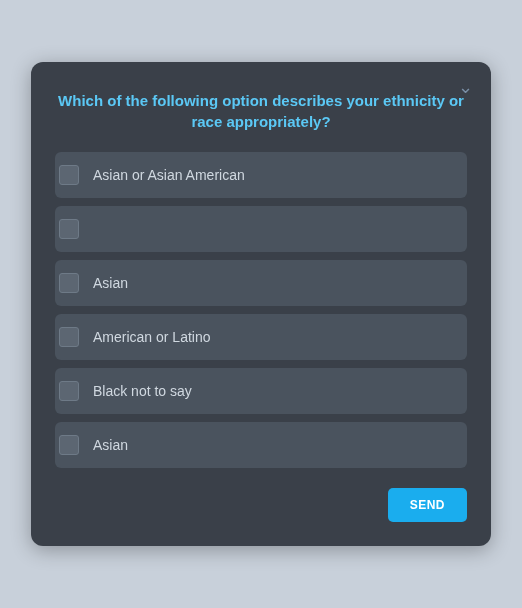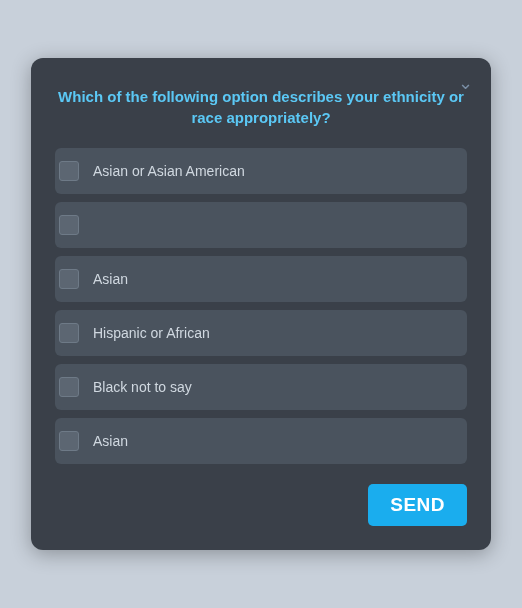--- a/index.html
+++ b/index.html
@@ -77,21 +77,21 @@
 
     .send-btn-row {
       display: flex;
       justify-content: flex-end;
       margin-top: 20px;
     }
 
     .send-btn {
       background: #1aadee;
       color: #fff;
-      font-size: 19px;
+      font-size: 12px;
       font-weight: bold;
       border: none;
       border-radius: 5px;
       padding: 10px 22px;
       cursor: pointer;
       letter-spacing: 0.5px;
     }
   </style>
 </head>
 <body>
@@ -107,21 +107,21 @@
       </div>
       <div class="option-item">
         <div class="checkbox"></div>
       </div>
       <div class="option-item">
         <div class="checkbox"></div>
         <span class="option-label">Asian</span>
       </div>
       <div class="option-item">
         <div class="checkbox"></div>
-        <span class="option-label">Hispanic or African</span>
+        <span class="option-label">American or Latino</span>
       </div>
       <div class="option-item">
         <div class="checkbox"></div>
         <span class="option-label">Black not to say</span>
       </div>
       <div class="option-item">
         <div class="checkbox"></div>
         <span class="option-label">Asian</span>
       </div>
     </div>

